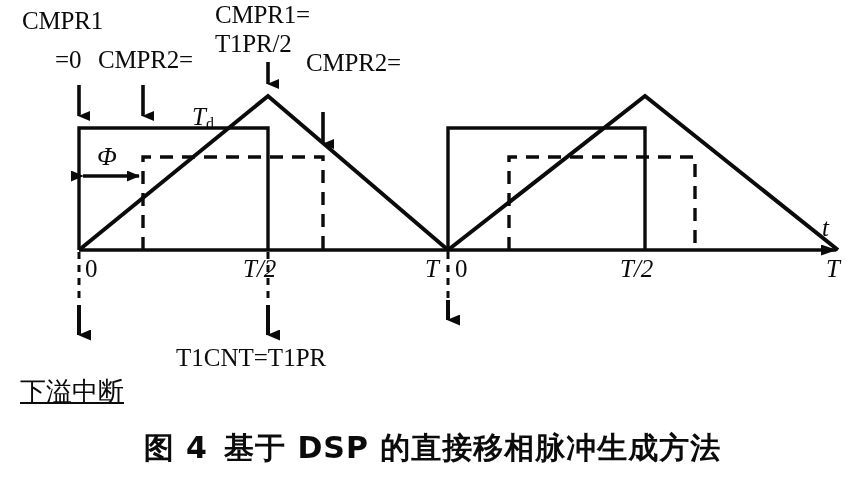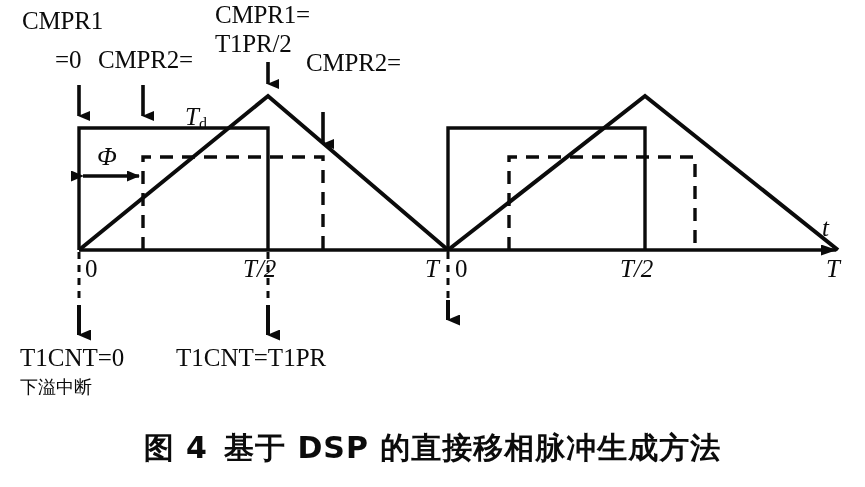--- a/index.html
+++ b/index.html
@@ -59,23 +59,24 @@
   .sub {
     font-size: 16px;
     font-style: normal;
     vertical-align: -0.22em;
     letter-spacing: 0;
   }
   .lbl-interrupt {
     font-size: 25px;
   }
   .lbl-cn {
-    font-size: 18px;
+    font-size: 26px;
     font-family: "DejaVu Sans", "Liberation Sans", sans-serif;
     font-weight: 400;
+    text-decoration: underline;
   }
   #caption {
     position: absolute;
     left: 0;
     top: 428px;
     width: 865px;
     text-align: center;
     font-family: "DejaVu Sans", "Liberation Sans", sans-serif;
     font-weight: bold;
     font-size: 30px;
@@ -154,21 +155,21 @@
       <line x1="448" y1="320" x2="448" y2="300" stroke="#0b0b0b" stroke-width="4" marker-end="url(#arrowUp)" transform="rotate(180 448 310)"></line>
     </g>
   </svg>
 
   <div class="lbl lbl-anno" style="left:22px; top:8px;">CMPR1</div>
 
   <div class="lbl lbl-anno" style="left:55px; top:47px;">=0</div>
 
   <div class="lbl lbl-anno" style="left:98px; top:47px;">CMPR2=</div>
 
-  <div class="lbl lbl-td" style="left:160px; top:78px;">
+  <div class="lbl lbl-td" style="left:167px; top:78px;">
     <span>T</span><span class="sub">d</span>
   </div>
 
   <div class="lbl lbl-anno" style="left:215px; top:2px;">CMPR1=</div>
 
   <div class="lbl lbl-anno" style="left:215px; top:31px;text-align:right;">T1PR/2</div>
 
   <div class="lbl lbl-anno" style="left:306px; top:50px;">CMPR2=</div>
 
 
@@ -177,21 +178,20 @@
   <div class="lbl lbl-axis" style="left:822px; top:215px;">t</div>
 
   <div class="lbl lbl-axis-up" style="left:85px; top:256px;">0</div>
   <div class="lbl lbl-axis" style="left:243px; top:256px;">T/2</div>
   <div class="lbl lbl-axis" style="left:425px; top:256px;">T</div>
 
   <div class="lbl lbl-axis-up" style="left:455px; top:256px;">0</div>
   <div class="lbl lbl-axis" style="left:620px; top:256px;">T/2</div>
   <div class="lbl lbl-axis" style="left:826px; top:256px;">T</div>
 
-  <div class="lbl lbl-interrupt" style="left:20px; top:345px;">T1CNT=0</div>
   <div class="lbl lbl-cn" style="left:20px; top:378px;">下溢中断</div>
 
   <div class="lbl lbl-interrupt" style="left:176px; top:345px;">T1CNT=T1PR</div>
 
   <div id="caption">
     <span class="cap-num">图 4</span><span>基于 DSP 的直接移相脉冲生成方法</span>
   </div>
 
 </div>
 

